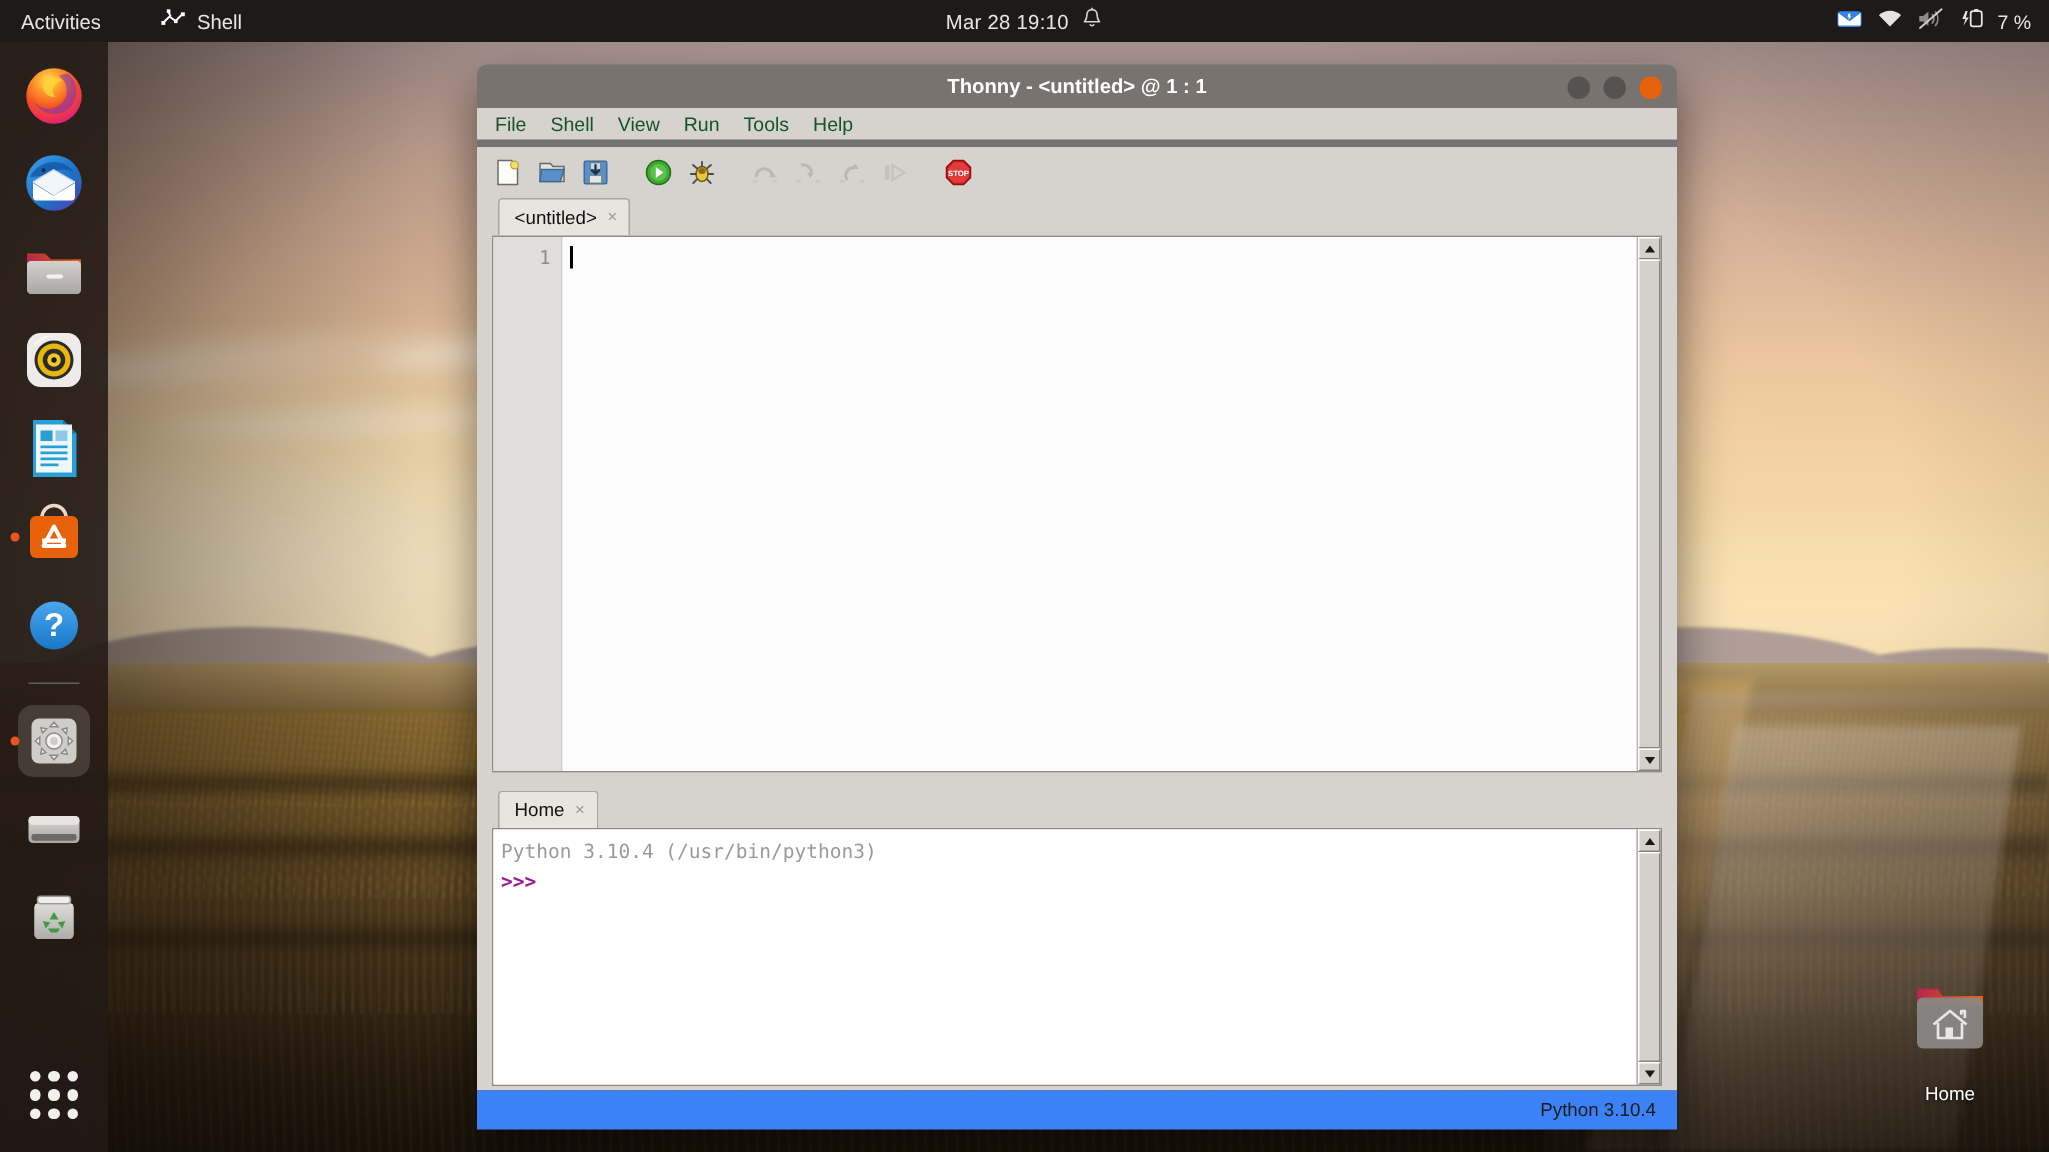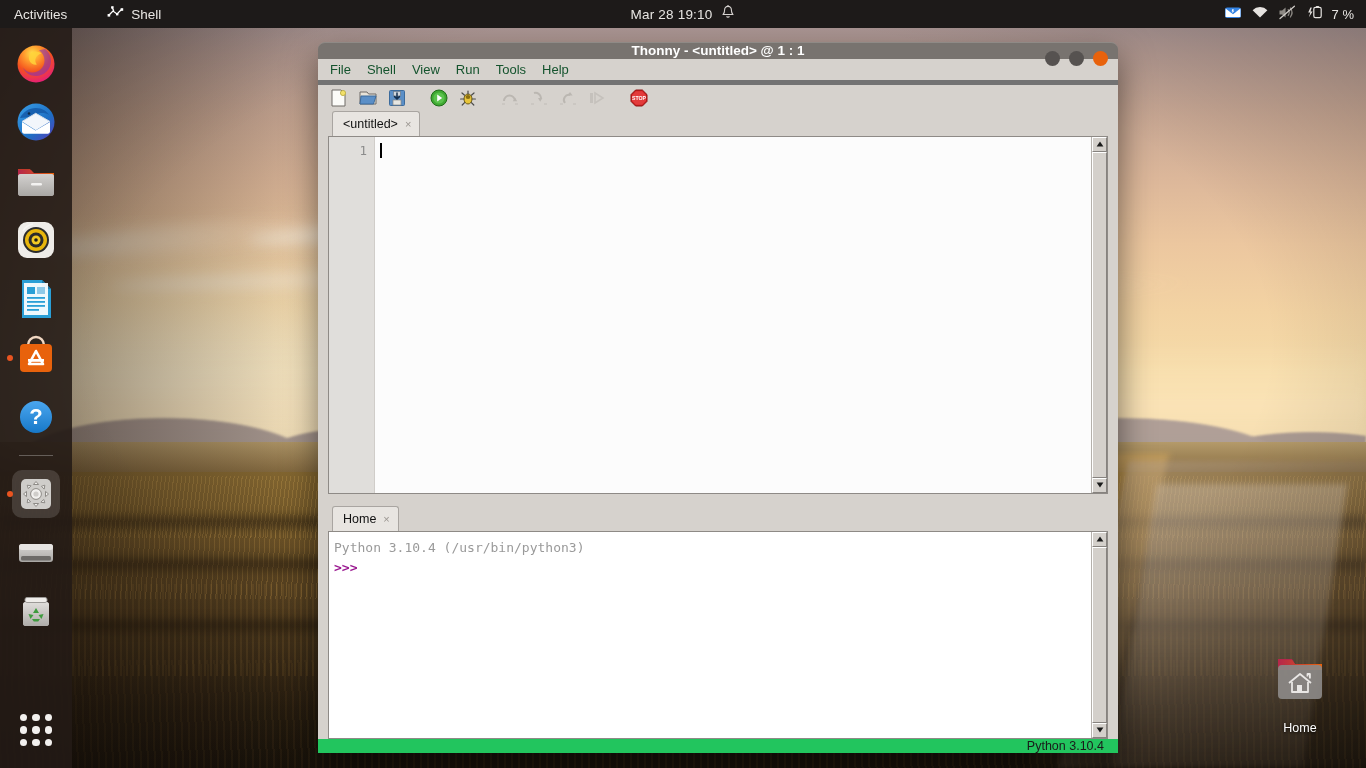--- a/index.html
+++ b/index.html
@@ -192,21 +192,21 @@
   .tabrow { display:flex; align-items:flex-end; height:25px; padding-left:4px; }
   .tab {
     background:#e8e5e1; border:1px solid #a9a5a1; border-bottom:none;
     border-radius:3px 3px 0 0; height:25px; padding:0 8px 0 10px;
     display:flex; align-items:center; gap:7px; font-size:12.5px; color:#111;
   }
   .tab .x { color:#9a9590; font-size:11px; }
 
   .pane { border:1px solid #8e8a86; background:#fff; display:flex; position:relative; }
   #editor-pane { height:358px; }
-  #shell-pane { height:208px; }
+  #shell-pane { height:172px; }
 
   .gutter {
     width:46px; background:#e0dedb; border-right:1px solid #d0cdc9;
     font-family:"DejaVu Sans Mono", monospace; font-size:12.5px; color:#8c8c8c;
     text-align:right; padding:6px 7px 0 0; user-select:none;
   }
   .code-area {
     flex:1; background:#fcfcfc; position:relative;
     font-family:"DejaVu Sans Mono", monospace; font-size:13px; padding:6px 0 0 4px;
   }
@@ -234,21 +234,21 @@
   .sb-arrow svg { display:block; }
   .sb-track { flex:1; background:#e6e3df; padding:0; }
   .sb-thumb {
     height:100%; background:#d4d0cb; border:1px solid #ffffff;
     border-right-color:#86827e; border-bottom-color:#86827e;
   }
 
   .pane-gap { height:12px; }
 
   #statusbar {
-    height:26px; background:#22c55e; display:flex; align-items:center;
+    height:26px; background:#3b82f6; display:flex; align-items:center;
     justify-content:flex-end; padding-right:14px; font-size:12.5px; color:#1a1a1a;
   }
 </style>
 </head>
 <body>
 
 <div id="wallpaper">
   <div class="sky"></div>
   <div class="sky-glow"></div>
   <div class="cloud c7"></div>

